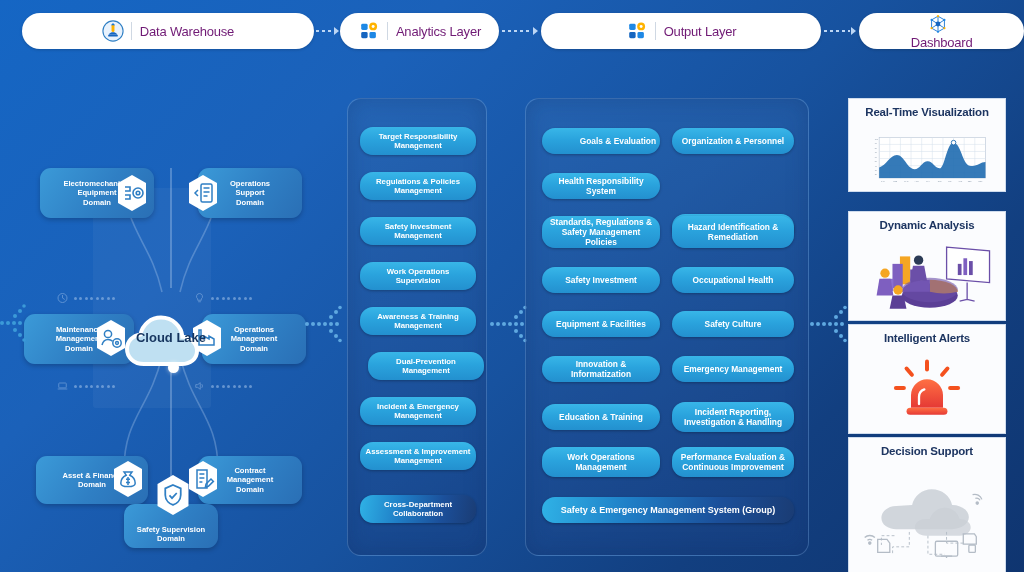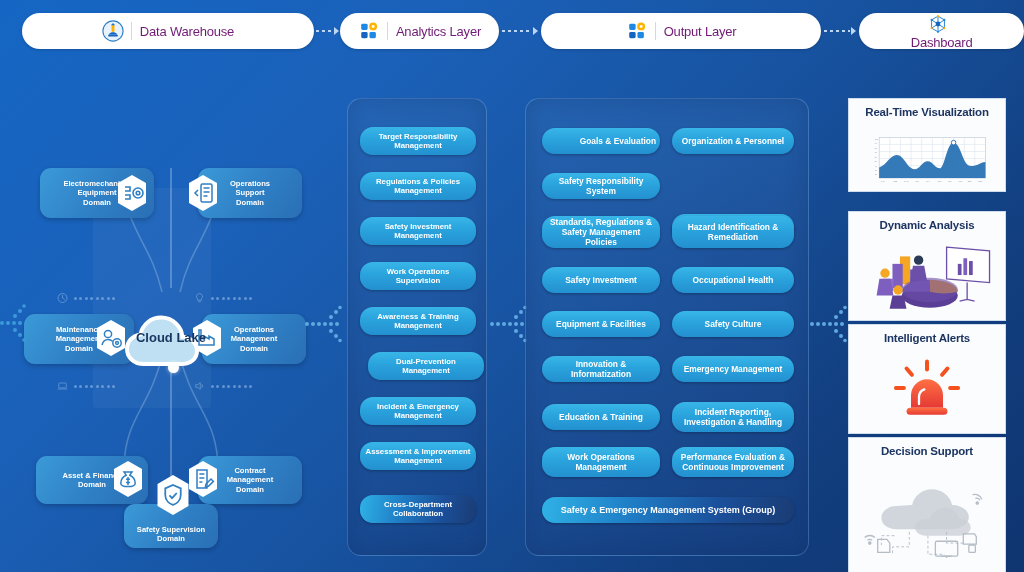--- a/index.html
+++ b/index.html
@@ -479,21 +479,21 @@
 Collaboration</span>
     </div>
 </div>
 
 <div id="panel-output" class="panel">
 
   <div class="pill wide" style="left:16px; top:29px; width:118px; height:26px;justify-content:flex-end;">
       <span>Goals &amp; Evaluation</span>
     </div>
   <div class="pill wide" style="left:16px; top:74px; width:118px; height:26px;">
-      <span>Safety Responsibility System</span>
+      <span>Health Responsibility System</span>
     </div>
   <div class="pill wide" style="left:16px; top:117px; width:118px; height:32px;">
       <span>Standards, Regulations &amp;
 Safety Management Policies</span>
     </div>
   <div class="pill wide" style="left:16px; top:168px; width:118px; height:26px;">
       <span>Safety Investment</span>
     </div>
   <div class="pill wide" style="left:16px; top:212px; width:118px; height:26px;">
       <span>Equipment &amp; Facilities</span>

